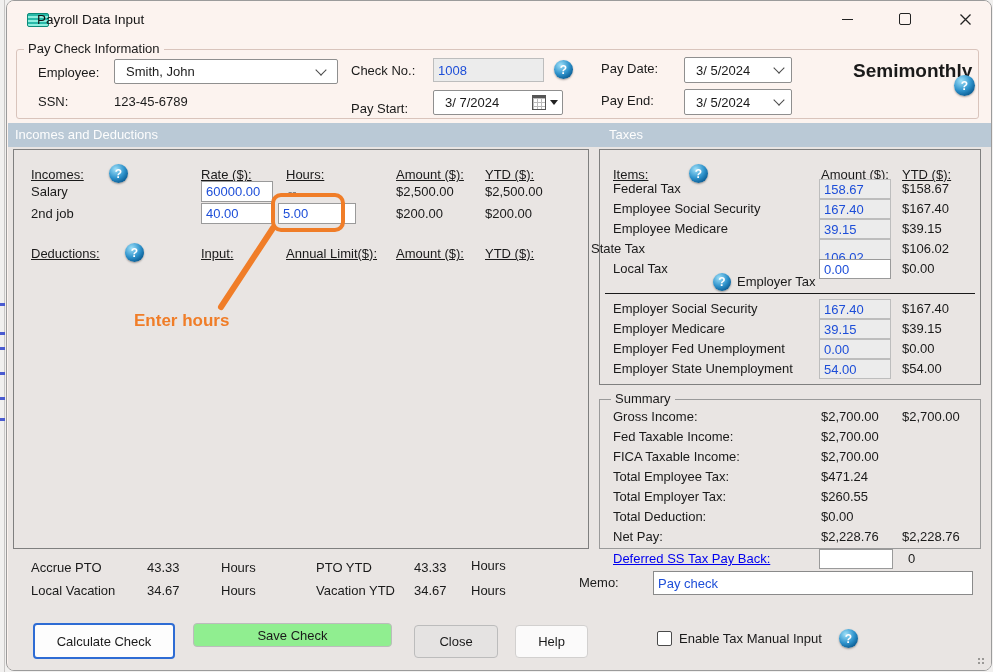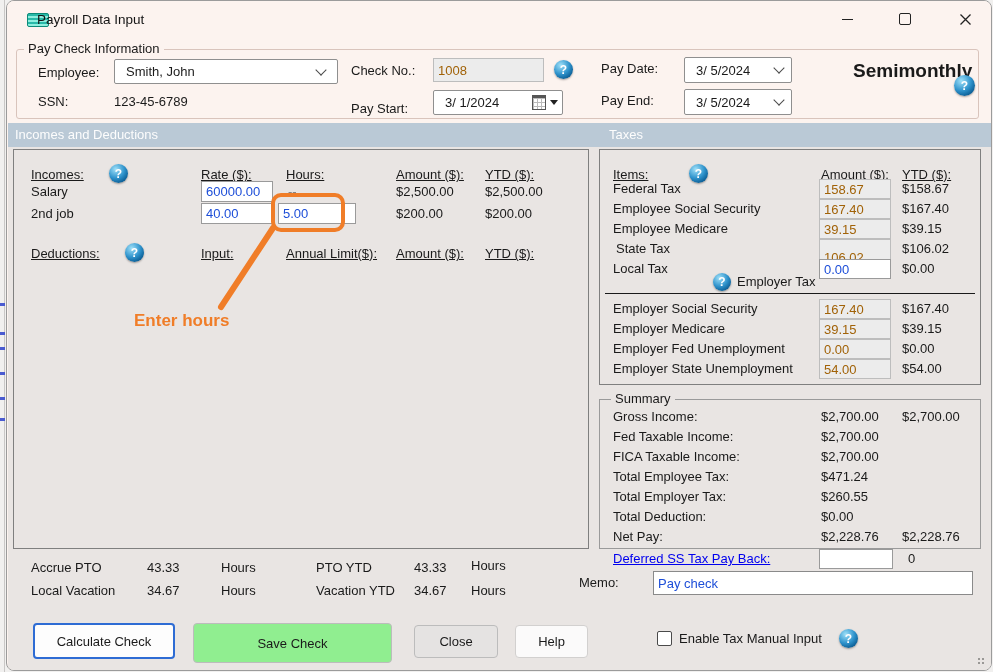--- a/index.html
+++ b/index.html
@@ -38,21 +38,21 @@
 
   .main-area{position:absolute;left:1px;top:122px;width:984px;height:548px;background:#e9e5e3;}
   .section-bar{position:absolute;left:1px;top:122px;width:984px;height:24px;background:#bac9d6;}
 
   .panel{position:absolute;border:1px solid #7f7f7f;box-sizing:border-box;background:#e9e5e3;}
 
   .inp{
     position:absolute;border:1px solid #9a9a9a;background:#ffffff;font-size:13px;
     padding:0 4px;font-family:inherit;box-sizing:border-box;color:#1d4ed8;outline:none;
   }
-  .inp.dis{background:#ececec;color:#a16207;border-color:#bdbdbd;}
+  .inp.dis{background:#ececec;color:#1d4ed8;border-color:#bdbdbd;}
 
   .combo{
     position:absolute;border:1px solid #8f8f8f;background:#fff;box-sizing:border-box;border-radius:2px;
     display:flex;align-items:center;font-size:13px;color:#1a1a1a;cursor:pointer;
   }
   .combo .txt{padding-left:11px;flex:1;white-space:nowrap;}
   .chev{width:7px;height:7px;border-right:1.5px solid #4a4a4a;border-bottom:1.5px solid #4a4a4a;
         transform:rotate(45deg);margin:-4px 12px 0 0;flex:none;}
   .calbtn{display:flex;align-items:center;margin-right:4px;cursor:pointer;flex:none;}
   .calicon{width:12px;height:11px;border:1px solid #555;border-top:3px solid #555;background:#fff;
@@ -132,21 +132,21 @@
   <span class="t" style="left:107px;top:93px;">123-45-6789</span>
 
   <span class="t" style="left:344px;top:62px;">Check No.:</span>
   <input class="inp dis" style="left: 426px; top: 57px; width: 111px; height: 24px;" value="1008">
   <div class="help" style="left:547px;top:59px;">
       <span>?</span>
     </div>
 
   <span class="t" style="left:344px;top:100px;">Pay Start:</span>
   <div class="combo" style="left:426px;top:89px;width:130px;height:25px;">
-    <span class="txt">3/ 1/2024</span>
+    <span class="txt">3/ 7/2024</span>
     <span class="calbtn">
       <span class="calicon"></span>
       <span class="caltri"></span>
     </span>
   </div>
 
   <span class="t" style="left:594px;top:60px;">Pay Date:</span>
   <div class="combo" style="left:677px;top:56px;width:108px;height:26px;">
     <span class="txt">3/ 5/2024</span>
     <span class="chev" style="margin-right:8px;"></span>
@@ -218,21 +218,21 @@
   <span class="t" style="left:895px;top:180px;">$158.67</span>
 
   <span class="t" style="left:606px;top:200px;">Employee Social Security</span>
   <input class="inp dis" style="left: 812px; top: 198px; width: 72px; height: 20px;" value="167.40">
   <span class="t" style="left:895px;top:200px;">$167.40</span>
 
   <span class="t" style="left:606px;top:220px;">Employee Medicare</span>
   <input class="inp dis" style="left: 812px; top: 218px; width: 72px; height: 20px;" value="39.15">
   <span class="t" style="left:895px;top:220px;">$39.15</span>
 
-  <span class="t" style="left:609px;top:240px;text-align:center;">State Tax</span>
+  <span class="t" style="left:584px;top:240px;text-align:center;">State Tax</span>
   <input class="inp dis" style="left: 812px; top: 238px; width: 72px; height: 36px;" value="106.02">
   <span class="t" style="left:895px;top:240px;">$106.02</span>
 
   <span class="t" style="left:606px;top:260px;">Local Tax</span>
   <input class="inp" style="left: 812px; top: 258px; width: 72px; height: 20px;" value="0.00">
   <span class="t" style="left:895px;top:260px;">$0.00</span>
 
   <div class="help" style="left:706px;top:272px;width:18px;height:18px;">
       <span>?</span>
     </div>
@@ -296,21 +296,21 @@
   <span class="t" style="left:464px;top:557px;">Hours</span>
 
   <span class="t" style="left:24px;top:582px;">Local Vacation</span>
   <span class="t" style="left:140px;top:582px;">34.67</span>
   <span class="t" style="left:214px;top:582px;">Hours</span>
   <span class="t" style="left:309px;top:582px;">Vacation YTD</span>
   <span class="t" style="left:407px;top:582px;">34.67</span>
   <span class="t" style="left:464px;top:582px;">Hours</span>
 
   <button class="btn btn-calc" style="left:26px;top:622px;width:142px;height:36px;">Calculate Check</button>
-  <button class="btn btn-save" style="left:186px;top:622px;width:199px;height:40px;">Save Check</button>
+  <button class="btn btn-save" style="left:186px;top:622px;width:199px;height:24px;">Save Check</button>
   <button class="btn btn-close" style="left:407px;top:624px;width:84px;height:33px;">Close</button>
   <button class="btn btn-help" style="left:508px;top:624px;width:73px;height:33px;">Help</button>
 
   <div class="cb" style="left:650px;top:630px;"></div>
   <span class="t" style="left:672px;top:630px;">Enable Tax Manual Input</span>
   <div class="help" style="left:832px;top:628px;">
       <span>?</span>
     </div>
 
   <div class="grip"></div>

